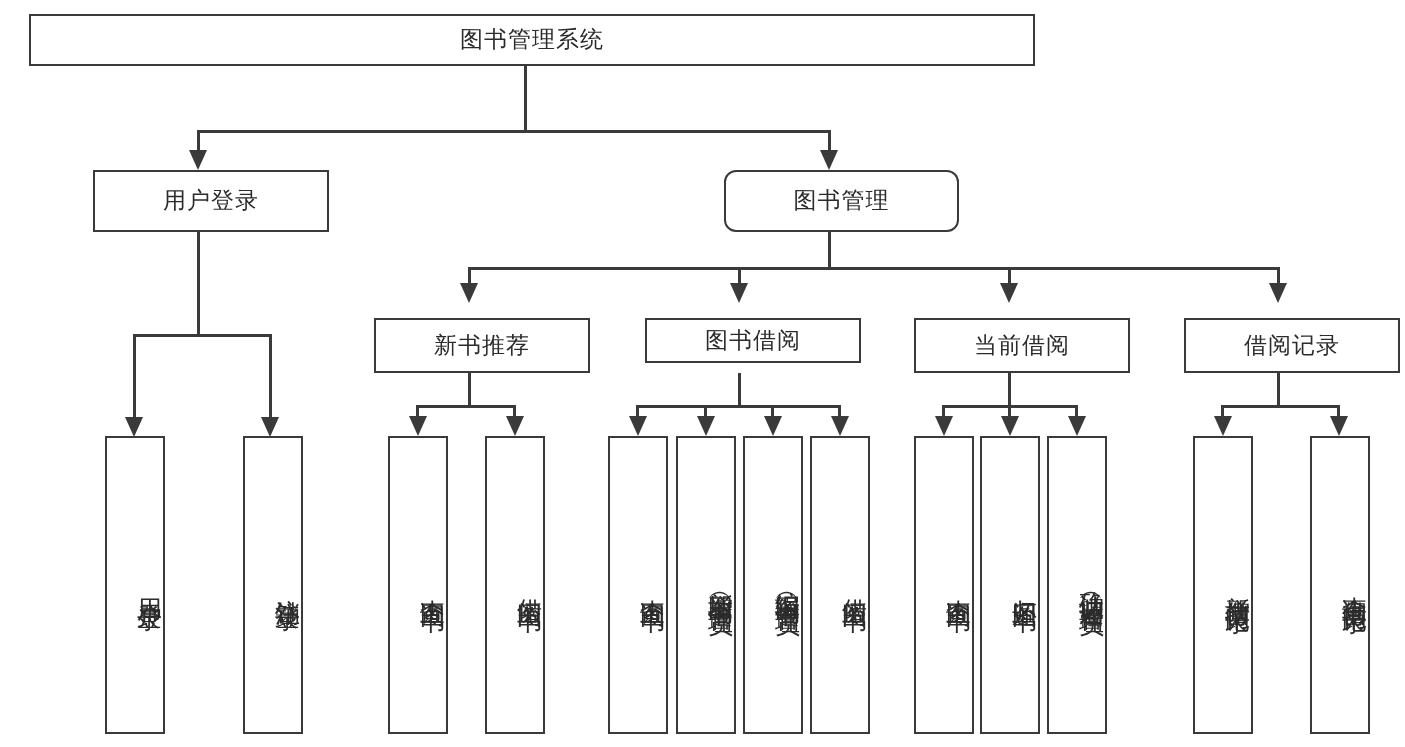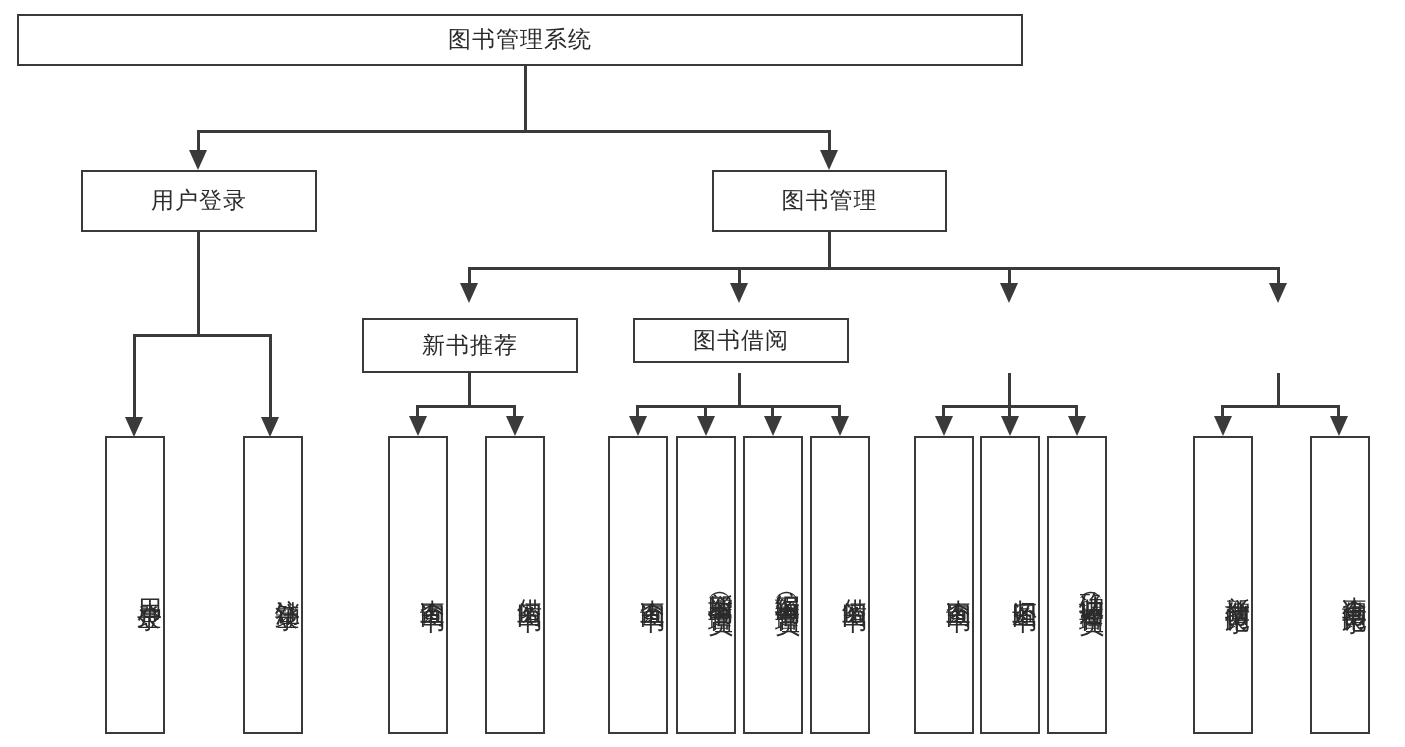--- a/index.html
+++ b/index.html
@@ -25,20 +25,21 @@
     display: flex;
     align-items: center;
     justify-content: center;
     color: #2b2b2b;
     text-align: center;
   }
   .node.h {
     font-size: 23px;
     letter-spacing: 1px;
     line-height: 1.2;
+    margin-left: 12px;
   }
   .node.v {
     writing-mode: vertical-rl;
     text-orientation: upright;
     font-size: 25px;
     letter-spacing: 3px;
     line-height: 1.05;
     padding: 6px 0;
     align-items: flex-start;
     justify-content: center;
@@ -90,21 +91,21 @@
 
   <div class="edge vline" style="left:197px; top:130px; width:3px; height:21px;"></div>
   <div class="arrow" style="left:189px; top:150px;"></div>
 
   <div class="edge vline" style="left:828px; top:130px; width:3px; height:21px;"></div>
   <div class="arrow" style="left:820px; top:150px;"></div>
 
   <div class="node h" style="left:81px; top:170px; width:236px; height:62px;">
     <span>用户登录</span>
   </div>
-  <div class="node h" style="left:712px; top:170px; width:235px; height:62px;">
+  <div class="node h" style="left:712px; top:170px; width:235px; height:62px;border-radius:12px;">
     <span>图书管理</span>
   </div>
 
   <div class="edge vline" style="left:197px; top:232px; width:3px; height:104px;"></div>
   <div class="edge hline" style="left:133px; top:334px; width:139px; height:3px;"></div>
   <div class="edge vline" style="left:133px; top:334px; width:3px; height:85px;"></div>
   <div class="arrow" style="left:125px; top:417px;"></div>
   <div class="edge vline" style="left:269px; top:334px; width:3px; height:85px;"></div>
   <div class="arrow" style="left:261px; top:417px;"></div>
 
@@ -118,20 +119,26 @@
   <div class="arrow" style="left:1000px; top:283px;"></div>
   <div class="edge vline" style="left:1277px; top:267px; width:3px; height:18px;"></div>
   <div class="arrow" style="left:1269px; top:283px;"></div>
 
   <div class="node h" style="left:362px; top:318px; width:216px; height:55px;">
     <span>新书推荐</span>
   </div>
   <div class="node h" style="left:633px; top:318px; width:216px; height:45px;">
     <span>图书借阅</span>
   </div>
+  <div class="node h" style="left:902px; top:318px; width:216px; height:55px;">
+    <span>当前借阅</span>
+  </div>
+  <div class="node h" style="left:1172px; top:318px; width:216px; height:55px;">
+    <span>借阅记录</span>
+  </div>
 
   <div class="edge vline" style="left:468px; top:373px; width:3px; height:34px;"></div>
   <div class="edge hline" style="left:416px; top:405px; width:99px; height:3px;"></div>
   <div class="edge vline" style="left:416px; top:405px; width:3px; height:14px;"></div>
   <div class="arrow" style="left:409px; top:416px;"></div>
   <div class="edge vline" style="left:513px; top:405px; width:3px; height:14px;"></div>
   <div class="arrow" style="left:506px; top:416px;"></div>
 
   <div class="edge vline" style="left:738px; top:373px; width:3px; height:34px;"></div>
   <div class="edge hline" style="left:636px; top:405px; width:204px; height:3px;"></div>

